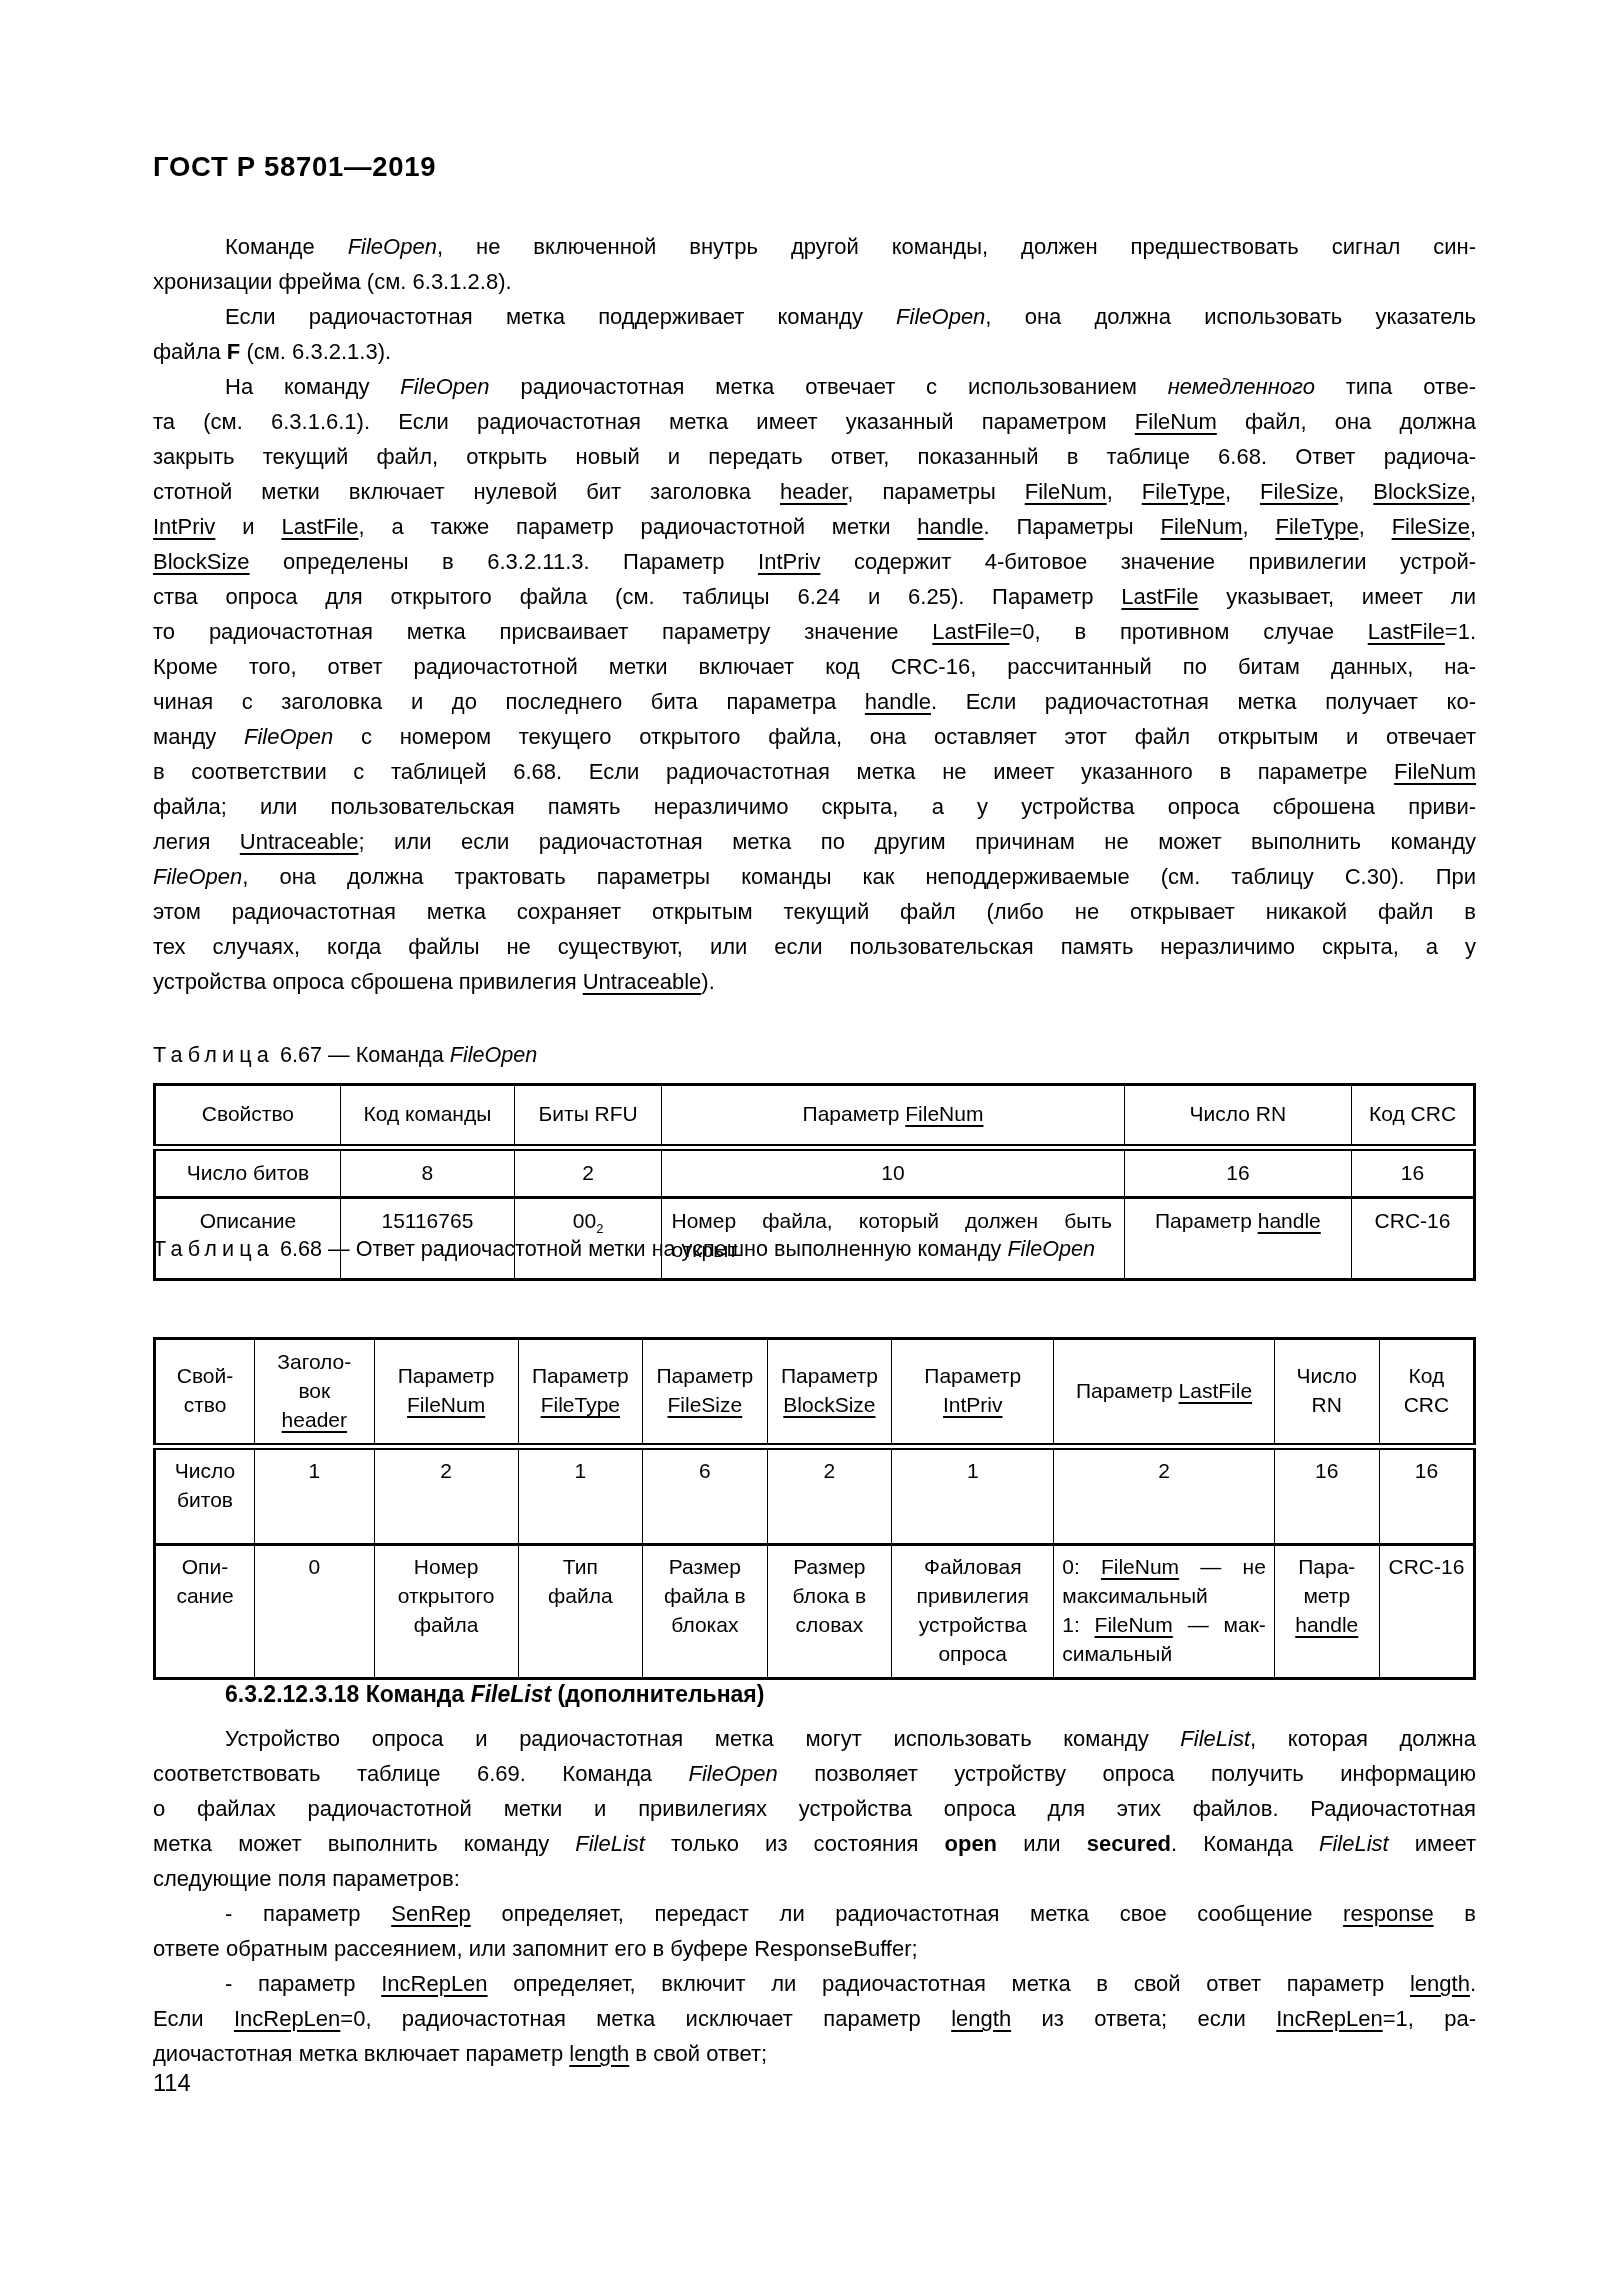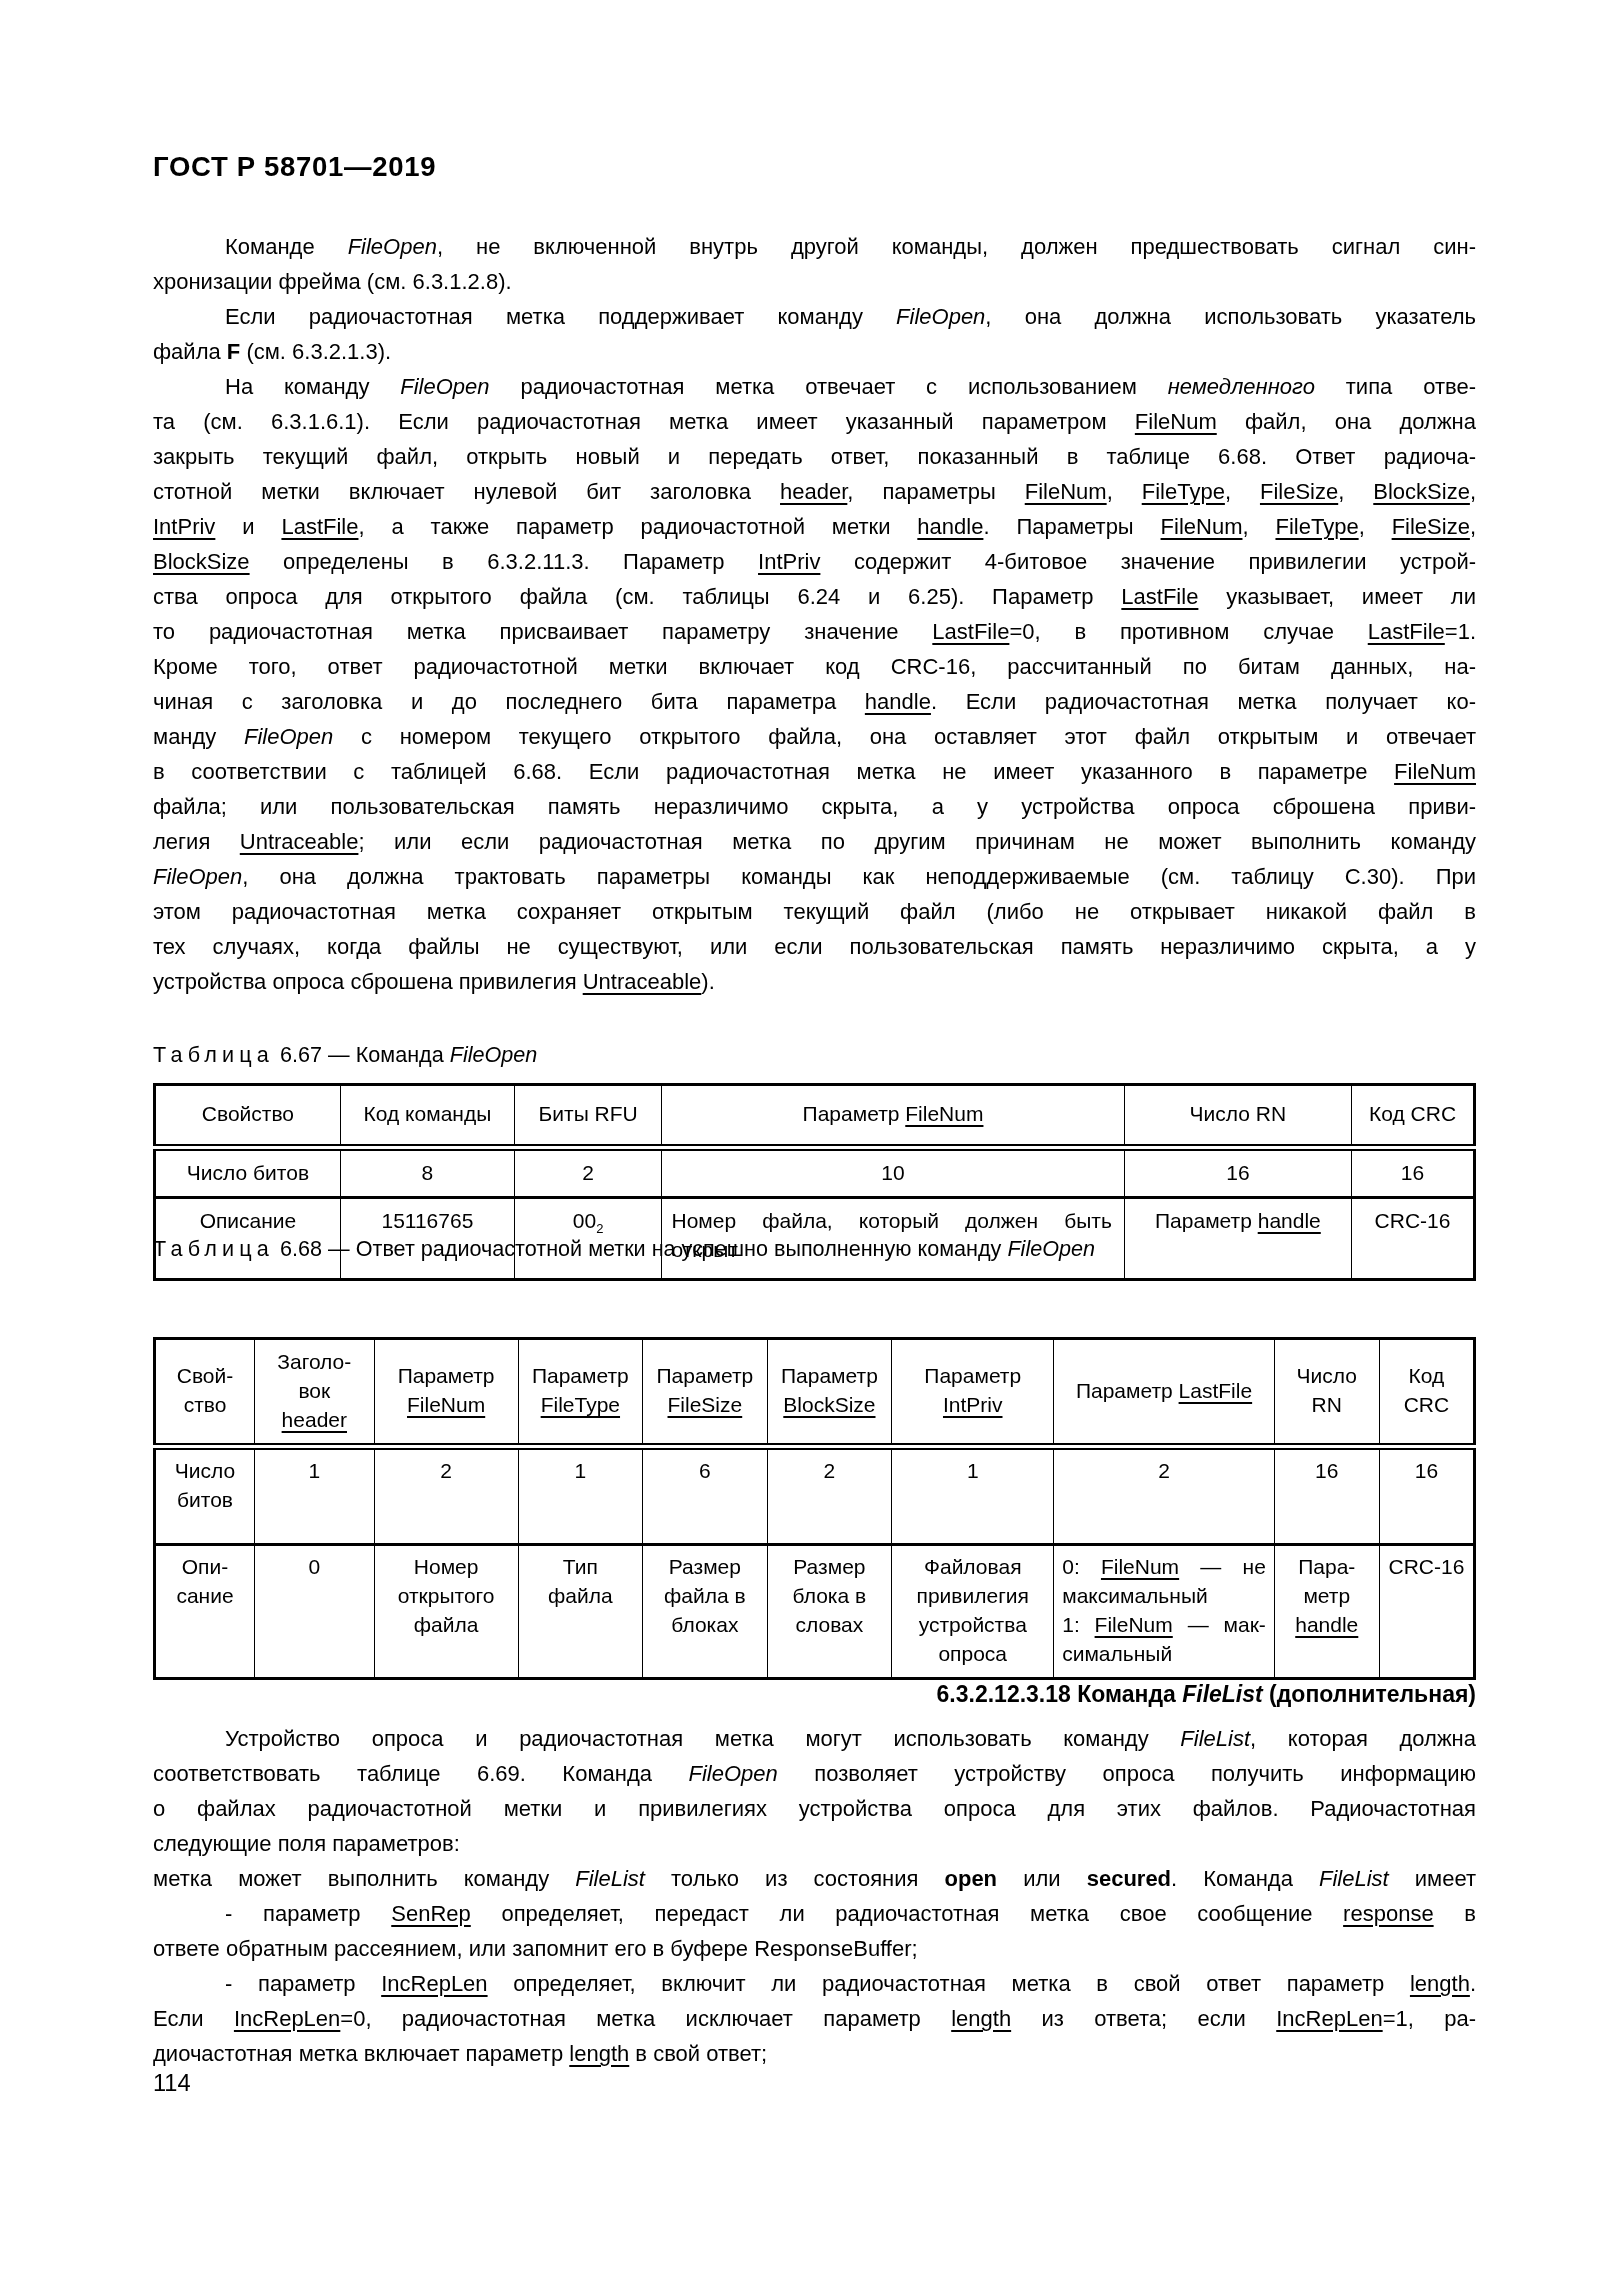--- a/index.html
+++ b/index.html
@@ -38,21 +38,20 @@
   
   .tcaption{font-size:21.6px;}
   .caption67{top:1042px;}
   .caption68{top:1236px;}
   
   .sect-heading{
     top:1681px;
     font-size:23px;
     font-weight:bold;
     text-indent:72px;
-    text-align:right;
   }
   
   .gtable{
     border-collapse:collapse;
     width:100%;
     table-layout:fixed;
     font-size:21px;
     line-height:29px;
     border:3.3px solid #000;
   }
@@ -220,22 +219,22 @@
         </tbody>
       </table>
   </div>
 
   <div class="abs sect-heading">6.3.2.12.3.18 Команда <i>FileList</i> (дополнительная)</div>
 
   <div class="abs bodytext text-bottom">
       <div class="tline first">Устройство опроса и радиочастотная метка могут использовать команду <i>FileList</i>, которая должна</div>
       <div class="tline">соответствовать таблице 6.69. Команда <i>FileOpen</i> позволяет устройству опроса получить информацию</div>
       <div class="tline">о файлах радиочастотной метки и привилегиях устройства опроса для этих файлов. Радиочастотная</div>
+      <div class="tline">метка может выполнить команду <i>FileList</i> только из состояния <b>open</b> или <b>secured</b>. Команда <i>FileList</i> имеет</div>
       <div class="tline last">следующие поля параметров:</div>
-      <div class="tline">метка может выполнить команду <i>FileList</i> только из состояния <b>open</b> или <b>secured</b>. Команда <i>FileList</i> имеет</div>
       <div class="tline first">- параметр <span class="u">SenRep</span> определяет, передаст ли радиочастотная метка свое сообщение <span class="u">response</span> в</div>
       <div class="tline last">ответе обратным рассеянием, или запомнит его в буфере ResponseBuffer;</div>
       <div class="tline first">- параметр <span class="u">IncRepLen</span> определяет, включит ли радиочастотная метка в свой ответ параметр <span class="u">length</span>.</div>
       <div class="tline">Если <span class="u">IncRepLen</span>=0, радиочастотная метка исключает параметр <span class="u">length</span> из ответа; если <span class="u">IncRepLen</span>=1, ра-</div>
       <div class="tline last">диочастотная метка включает параметр <span class="u">length</span> в свой ответ;</div>
     </div>
 
   <div class="abs page-num">114</div>
 
 </div>

